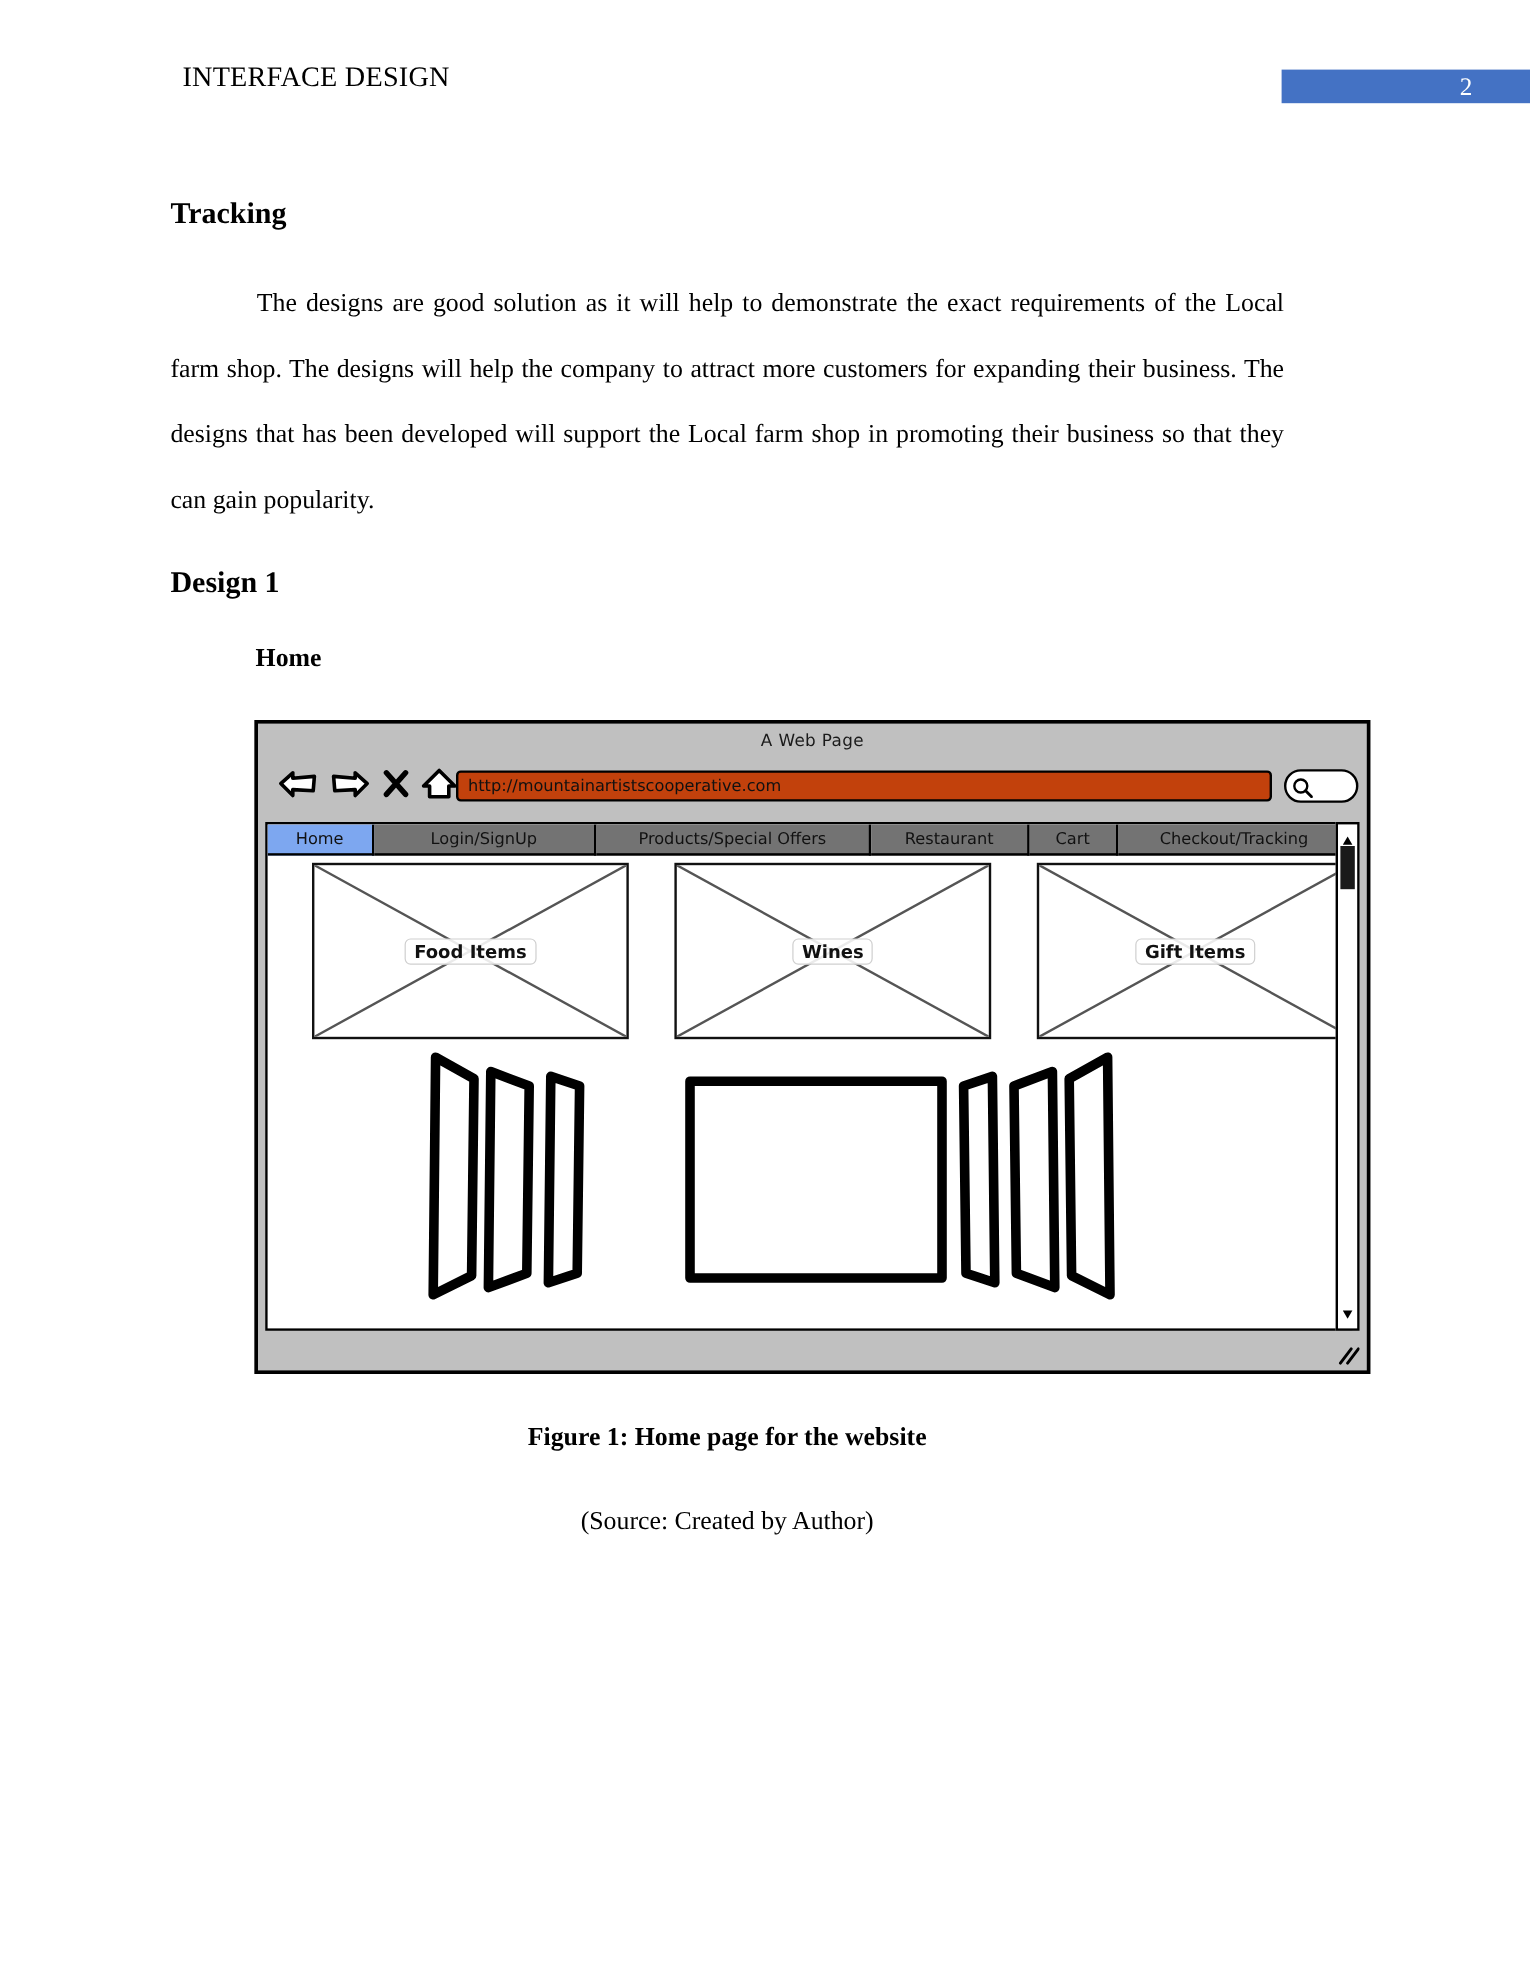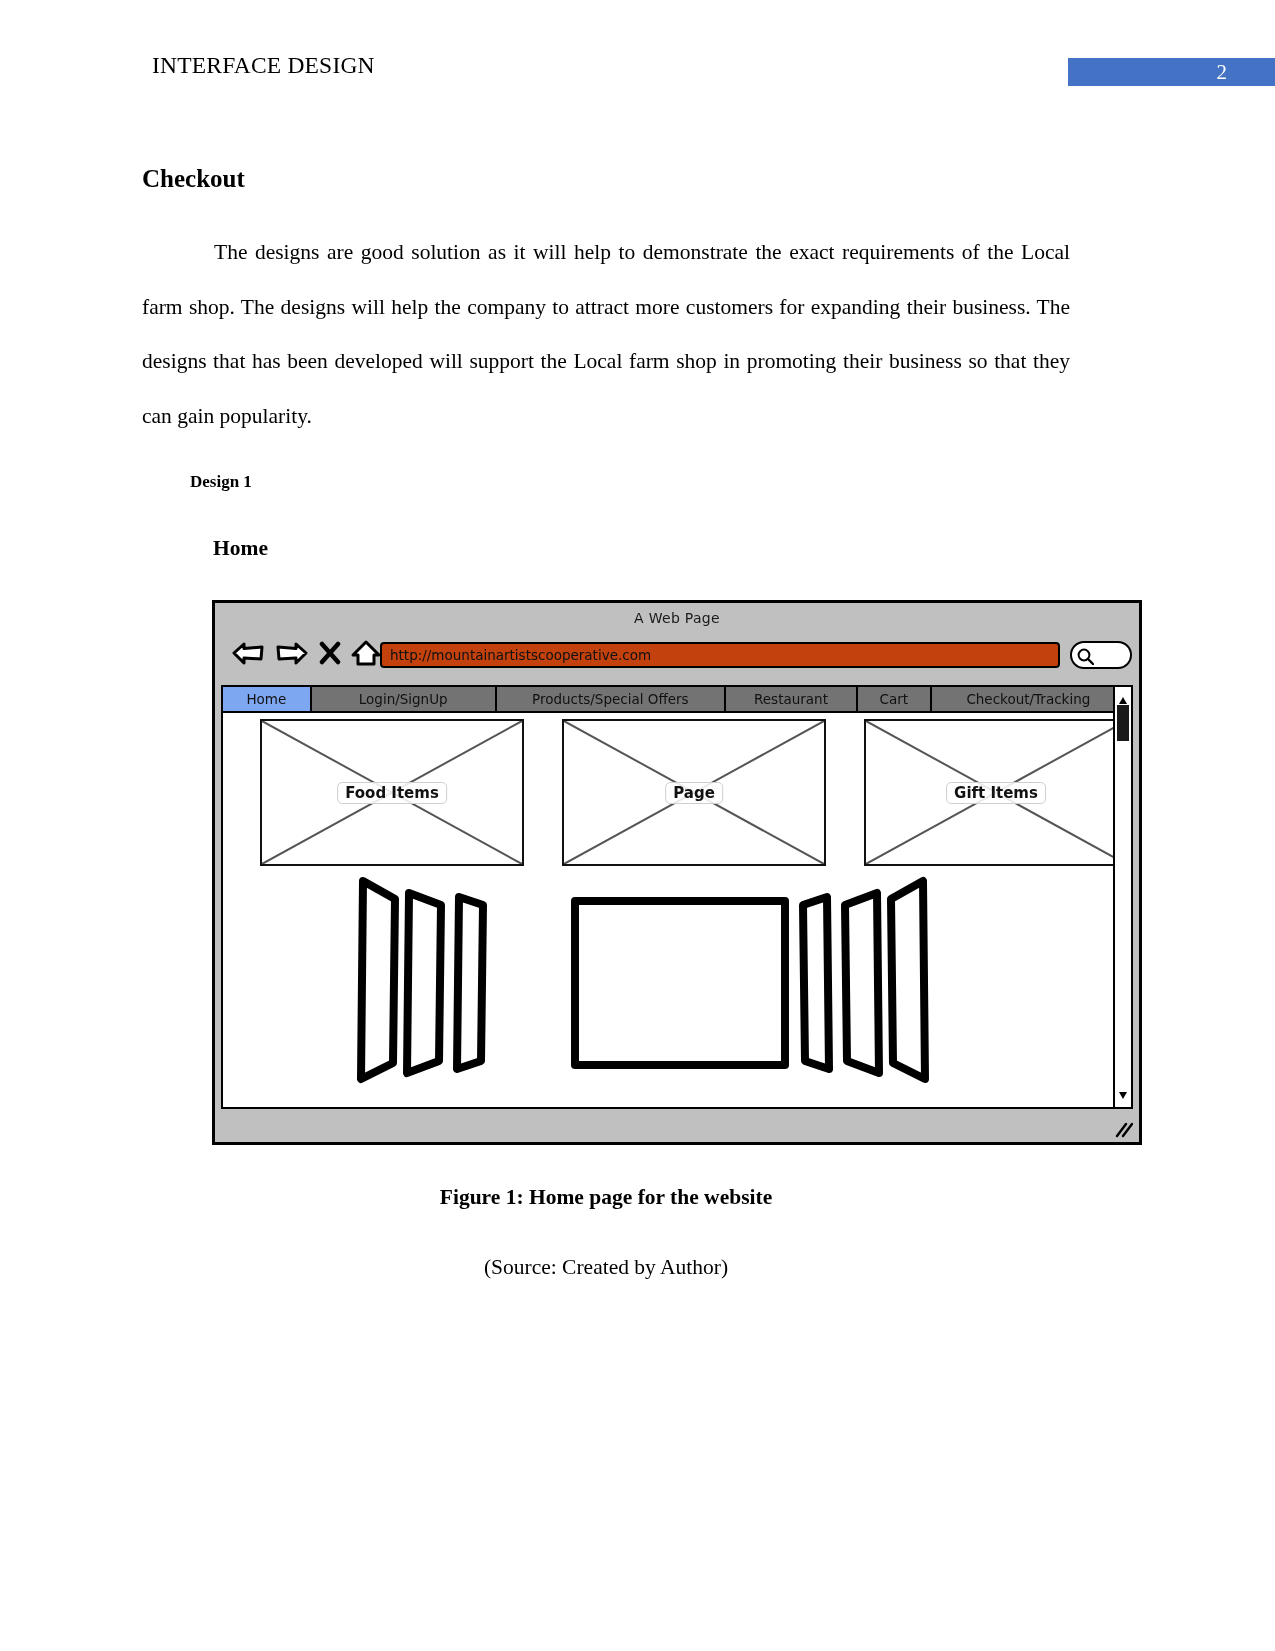--- a/index.html
+++ b/index.html
@@ -74,23 +74,22 @@
     line-height: 54.5px;
     text-align: justify;
     text-indent: 72px;
     text-justify: inter-word;
   }
 
   .h-design1 {
     position: absolute;
     top: 472px;
     left: 0;
-    font-size: 17px;
+    font-size: 25px;
     font-weight: bold;
-    margin-left: 48px;
   }
 
   .h-home {
     position: absolute;
     top: 536px;
     left: 71px;
     font-size: 21.5px;
     font-weight: bold;
   }
 
@@ -326,21 +325,21 @@
 
 <div class="page-header">
   <div class="header-title">INTERFACE DESIGN</div>
   <div class="page-number-badge">
     <span class="num">2</span>
   </div>
 </div>
 
 <div class="content">
 
-  <div class="h-overview">Checkout</div>
+  <div class="h-overview">Tracking</div>
 
   <div class="para">The designs are good solution as it will help to demonstrate the exact requirements of the Local farm shop. The designs will help the company to attract more customers for expanding their business. The designs that has been developed will support the Local farm shop in promoting their business so that they can gain popularity.</div>
 
   <div class="h-design1">Design 1</div>
 
   <div class="h-home">Home</div>
 
   <div class="fig-caption">Figure 1: Home page for the website</div>
   <div class="fig-source">(Source: Created by Author)</div>
 </div>
@@ -403,21 +402,21 @@
       <div class="thumb p0">
         <svg class="xline" viewBox="0 0 264 147" preserveAspectRatio="none">
           <path d="M0 0 L264 147 M264 0 L0 147" stroke="#555555" stroke-width="2" fill="none" vector-effect="non-scaling-stroke"></path>
         </svg>
         <span class="lbl">Food Items</span>
       </div>
       <div class="thumb p1">
         <svg class="xline" viewBox="0 0 264 147" preserveAspectRatio="none">
           <path d="M0 0 L264 147 M264 0 L0 147" stroke="#555555" stroke-width="2" fill="none" vector-effect="non-scaling-stroke"></path>
         </svg>
-        <span class="lbl">Page</span>
+        <span class="lbl">Wines</span>
       </div>
       <div class="thumb p2">
         <svg class="xline" viewBox="0 0 264 147" preserveAspectRatio="none">
           <path d="M0 0 L264 147 M264 0 L0 147" stroke="#555555" stroke-width="2" fill="none" vector-effect="non-scaling-stroke"></path>
         </svg>
         <span class="lbl">Gift Items</span>
       </div>
     </div>
 
     <div class="mk-carousel">

